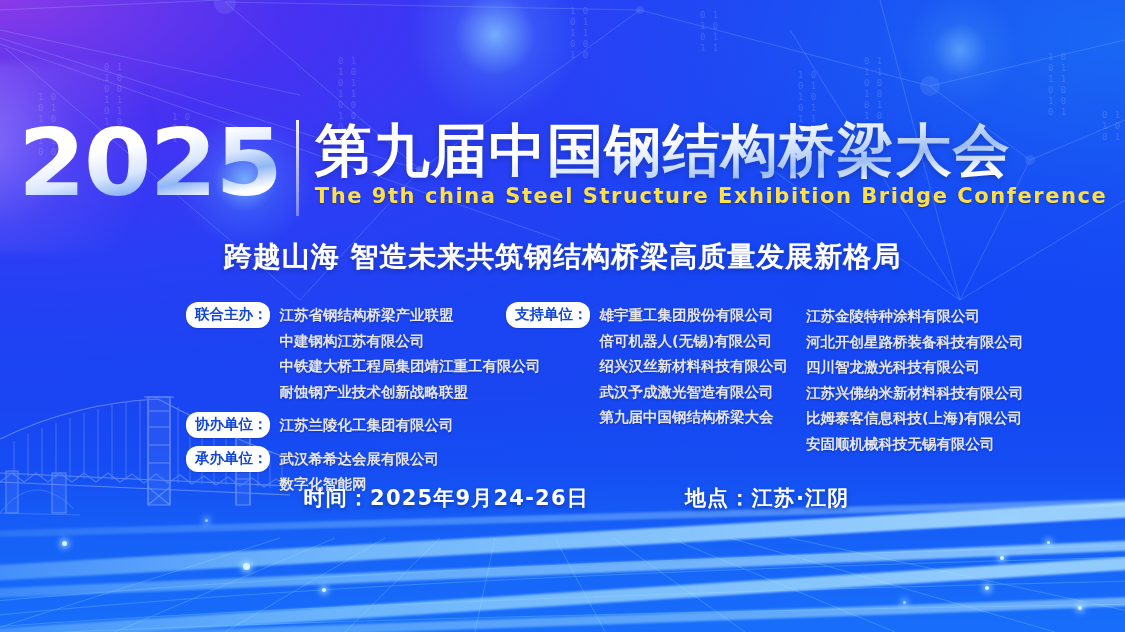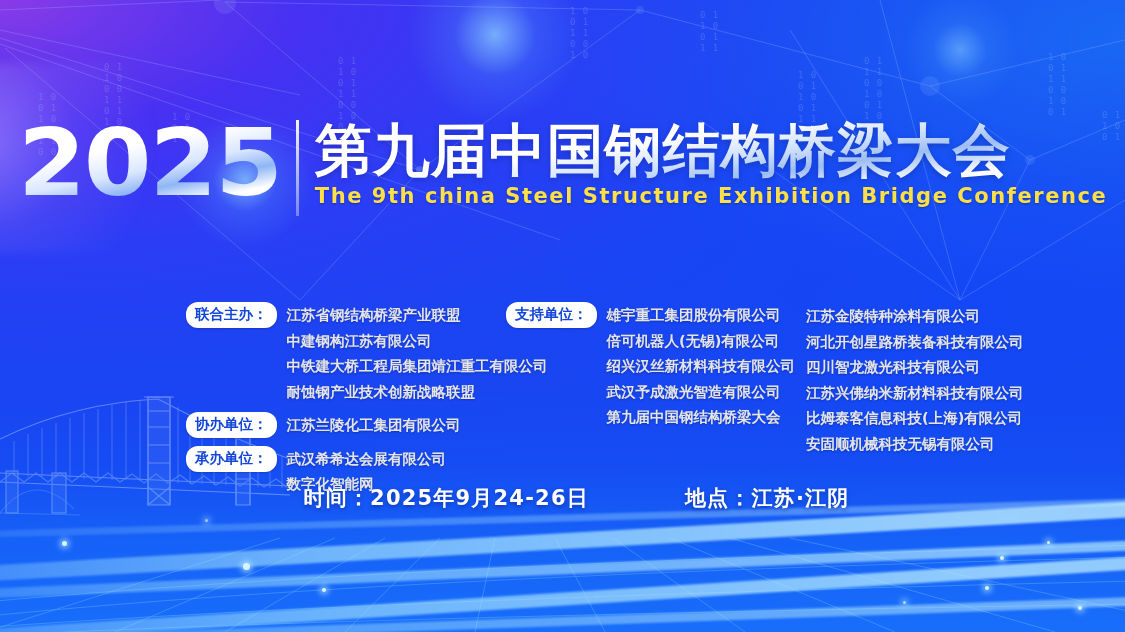--- a/index.html
+++ b/index.html
@@ -169,21 +169,21 @@
 
   .org-group { display: flex; align-items: flex-start; margin-bottom: 7px; }
   .pill {
     flex: 0 0 auto;
     background: #ffffff;
     color: #1346d8;
     font-family: "DejaVu Sans", "Liberation Sans", sans-serif;
     font-weight: 700;
     font-size: 14.5px;
     line-height: 21px;
-    padding: 2px 9px 3px 9px;
+    padding: 2px 2px 3px 9px;
     border-radius: 12px;
     margin-right: 10px;
     white-space: nowrap;
     box-shadow: 0 1px 2px rgba(6,24,90,.25);
   }
   .org-lines { padding-top: 1px; }
   .org-line {
     font-family: "DejaVu Sans", "Liberation Sans", sans-serif;
     font-weight: 700;
     font-size: 14.5px;
@@ -409,20 +409,21 @@
 
     <div class="title-row">
       <div class="year">2025</div>
       <div class="divider"></div>
       <div class="title-block">
         <div class="main-title">第九届中国钢结构桥梁大会</div>
         <div class="eng-title">The 9th china Steel Structure Exhibition Bridge Conference</div>
       </div>
     </div>
 
+    <div class="slogan">跨越山海 智造未来共筑钢结构桥梁高质量发展新格局</div>
 
     <div class="orgs">
 
       <div class="col-left">
 
         <div class="org-group">
           <div class="pill">联合主办：</div>
           <div class="org-lines">
             <div class="org-line">江苏省钢结构桥梁产业联盟</div>
             <div class="org-line">中建钢构江苏有限公司</div>

